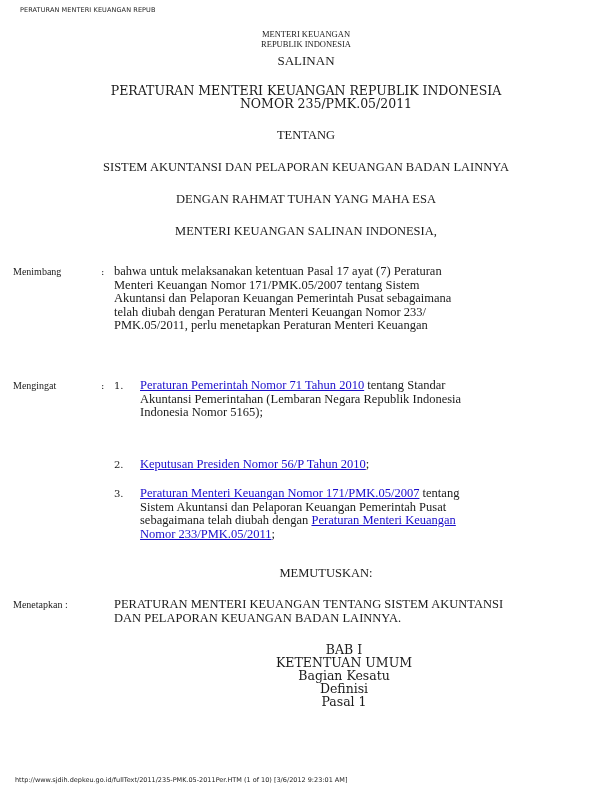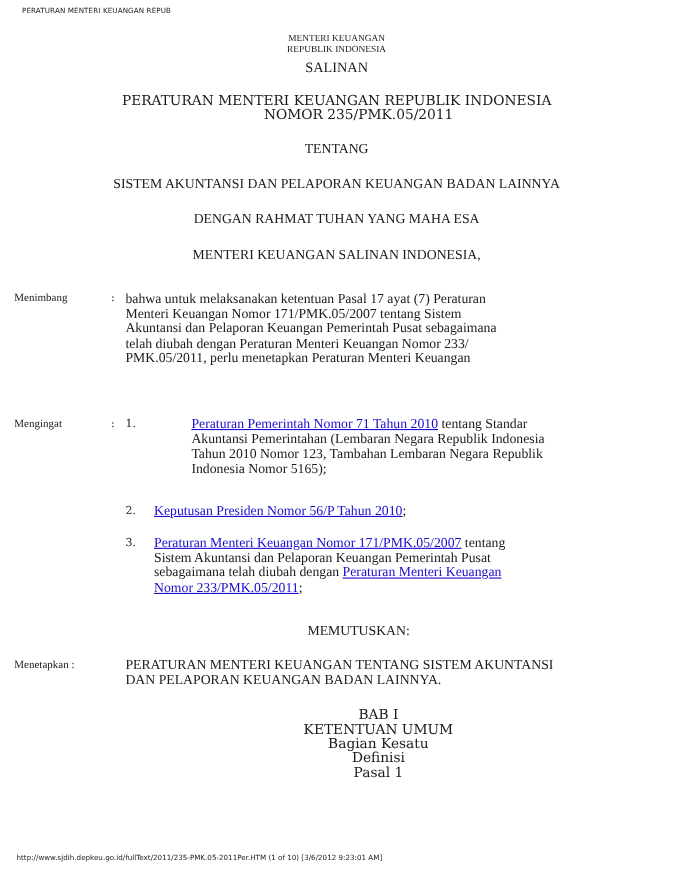--- a/index.html
+++ b/index.html
@@ -41,24 +41,23 @@
   <div>Menteri Keuangan Nomor 171/PMK.05/2007 tentang Sistem</div>
   <div>Akuntansi dan Pelaporan Keuangan Pemerintah Pusat sebagaimana</div>
   <div>telah diubah dengan Peraturan Menteri Keuangan Nomor 233/</div>
   <div>PMK.05/2011, perlu menetapkan Peraturan Menteri Keuangan</div>
 </div>
 
 <div class="lbl lib" style="left:13px; top:379px;">Mengingat</div>
 <div class="lbl" style="left:101px; top:379px;">:</div>
 
 <div class="lbl" style="left:114px; top:379px;">1.</div>
-<div class="body" style="left:140px; top:379px;margin-left:34px;">
+<div class="body" style="left:140px; top:379px;">
   <div><a href="#">Peraturan Pemerintah Nomor 71 Tahun 2010</a><span> tentang Standar</span></div>
   <div>Akuntansi Pemerintahan (Lembaran Negara Republik Indonesia</div>
-  <div>Tahun 2010 Nomor 123, Tambahan Lembaran Negara Republik</div>
   <div>Indonesia Nomor 5165);</div>
 </div>
 
 <div class="lbl" style="left:114px; top:458px;">2.</div>
 <div class="body" style="left:140px; top:458px;">
   <div><a href="#">Keputusan Presiden Nomor 56/P Tahun 2010</a><span>;</span></div>
 </div>
 
 <div class="lbl" style="left:114px; top:487px;">3.</div>
 <div class="body" style="left:140px; top:487px;">

